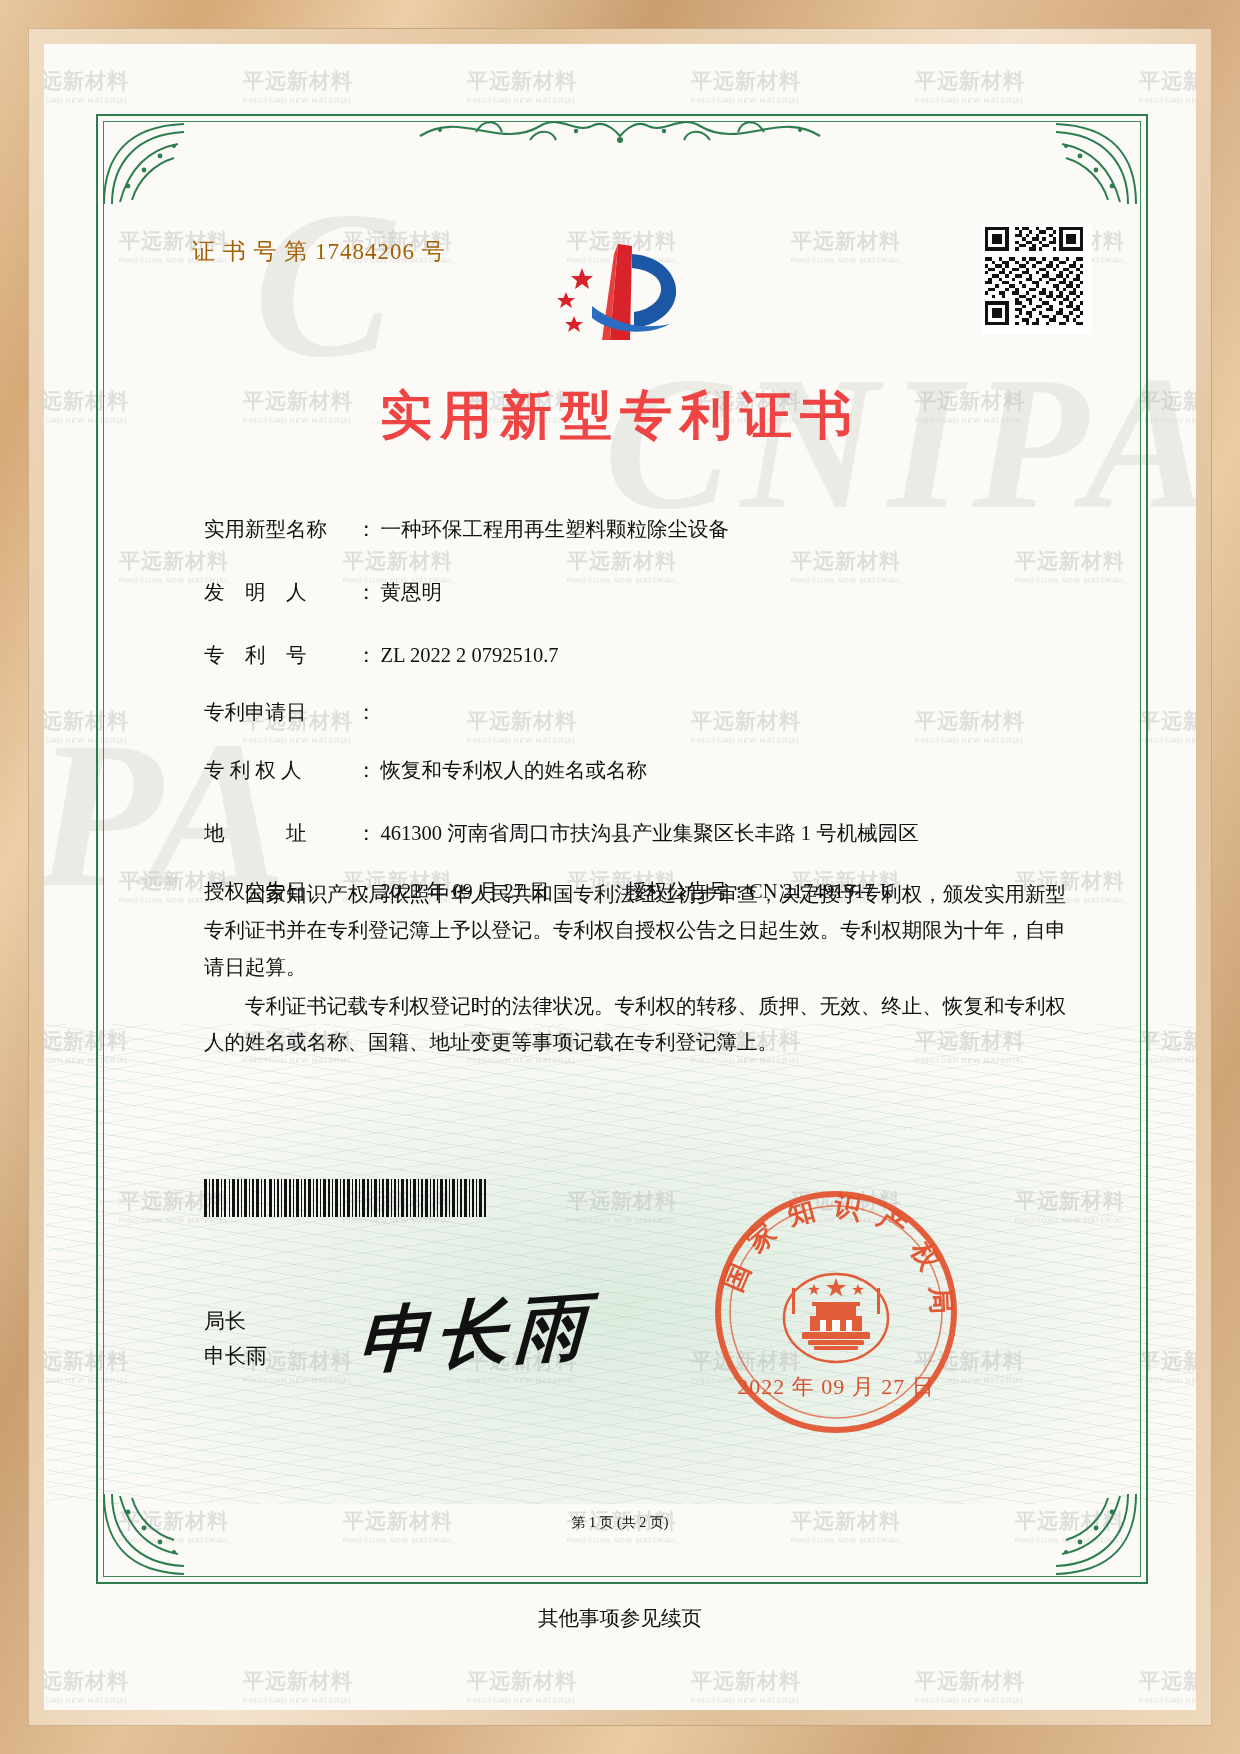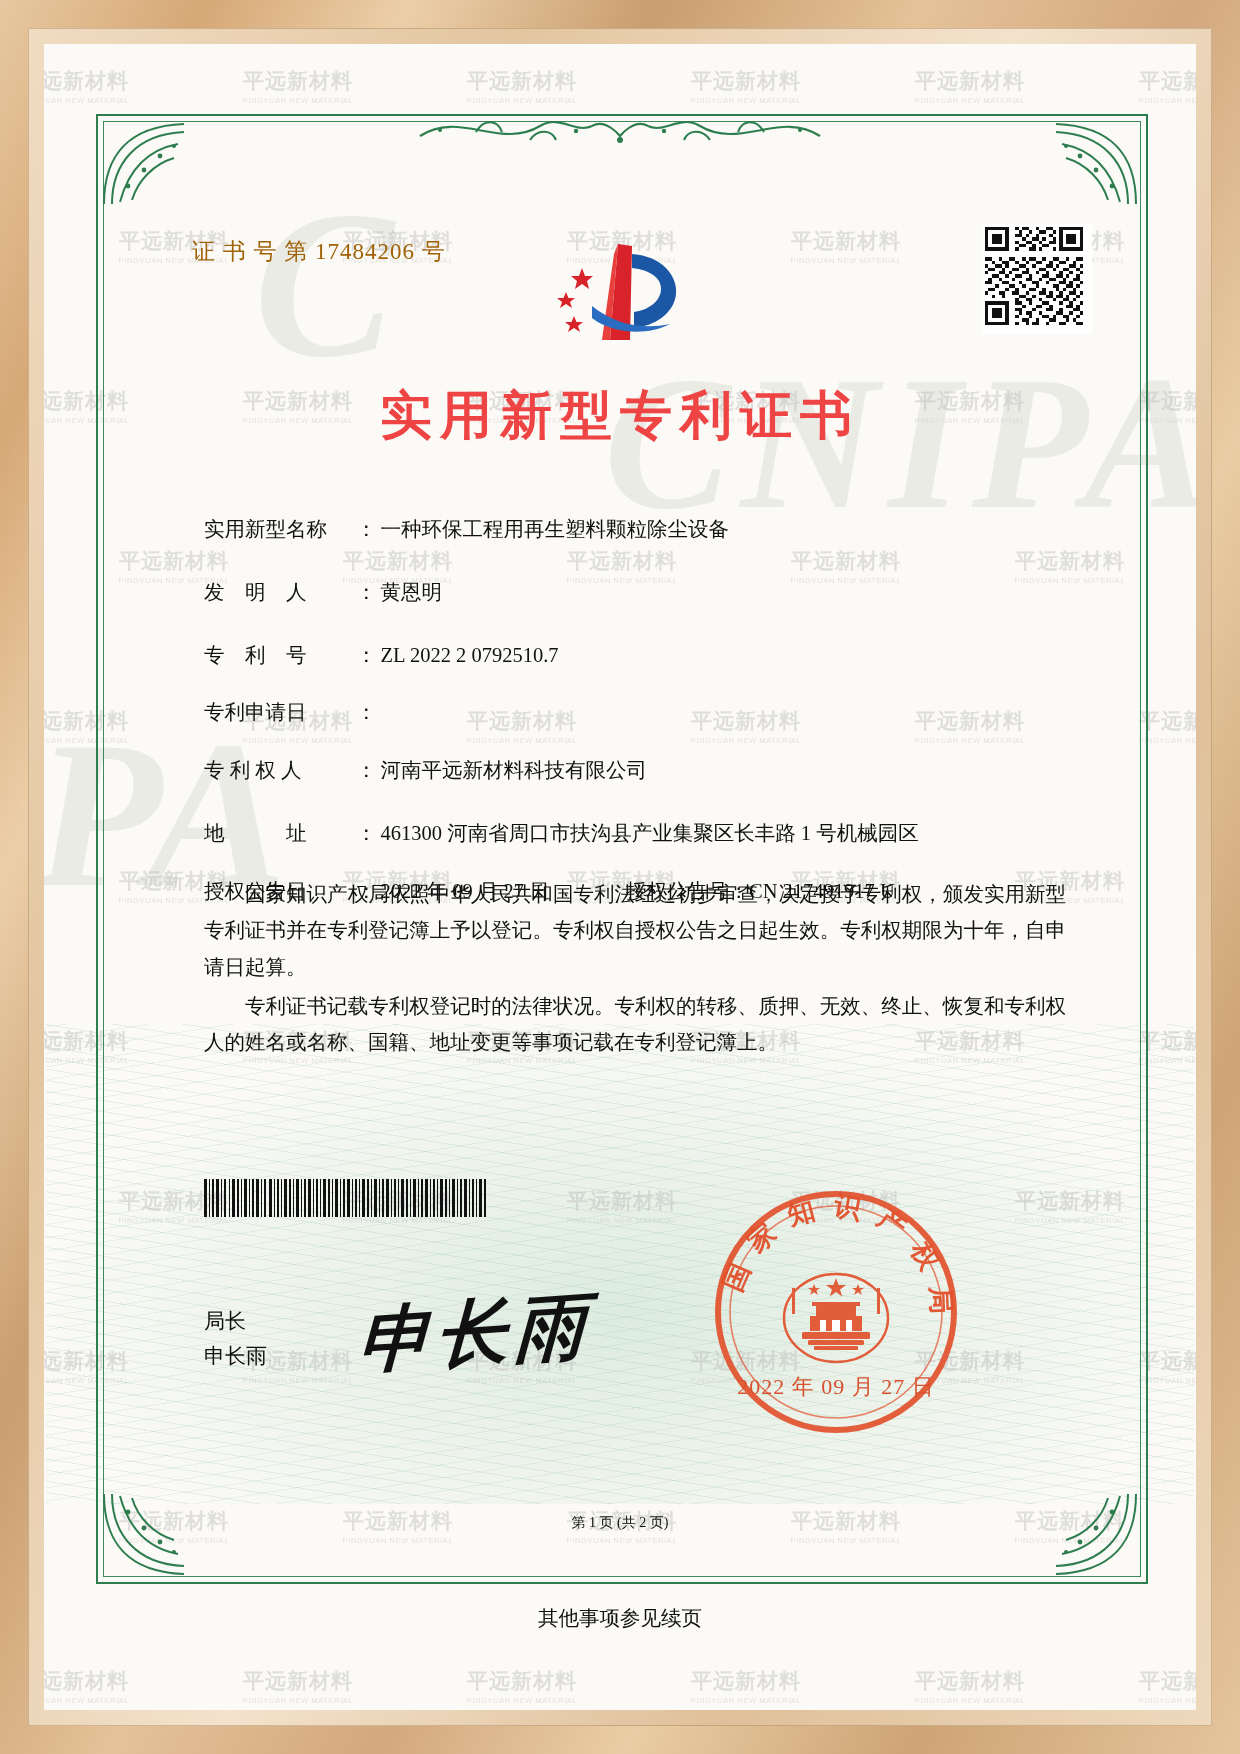--- a/index.html
+++ b/index.html
@@ -605,21 +605,21 @@
       </div>
 
       <div class="field">
         <span class="f-label">专利申请日</span>
         <span class="f-colon">：</span>
       </div>
 
       <div class="field">
         <span class="f-label">专 利 权 人</span>
         <span class="f-colon">：</span>
-        <span class="f-value">河南平远新材料科技有限公司</span>
+        <span class="f-value">恢复和专利权人的姓名或名称</span>
       </div>
 
       <div class="field">
         <span class="f-label">地　　　址</span>
         <span class="f-colon">：</span>
         <span class="f-value">461300 河南省周口市扶沟县产业集聚区长丰路 1 号机械园区</span>
       </div>
 
       <div class="field two-col" style="margin-top:23px;">
         <span class="f-label">授权公告日</span>

